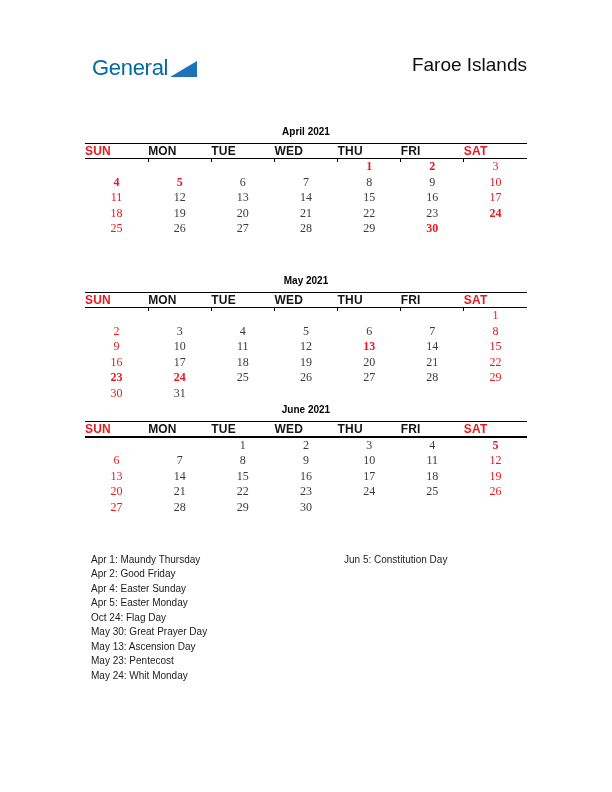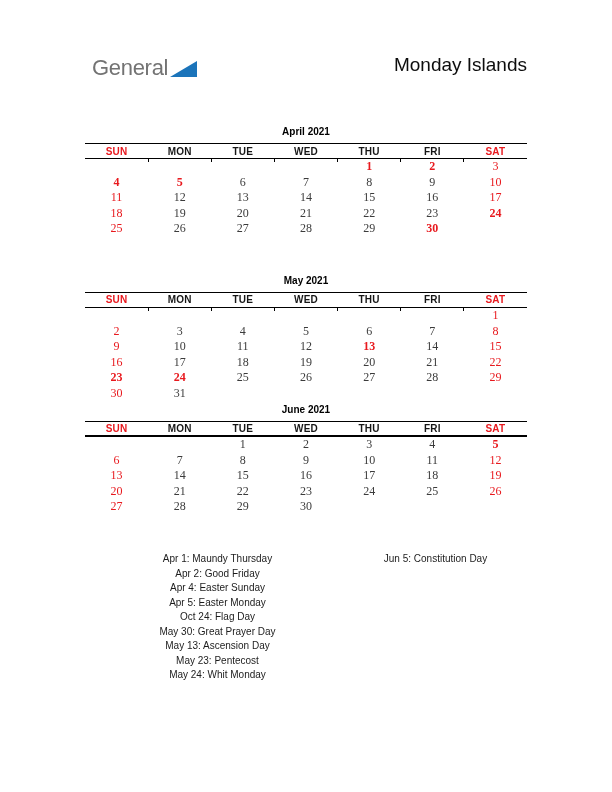--- a/index.html
+++ b/index.html
@@ -15,73 +15,73 @@
     width:612px;height:792px;background:#ffffff;
     font-family:"Liberation Sans",sans-serif;color:var(--ink);
     -webkit-font-smoothing:antialiased;
   }
   .page{position:relative;width:612px;height:792px;overflow:hidden;}
   .content{margin:0 85px;width:442px;}
 
   
   .page-header{position:relative;height:48px;margin-top:55px;}
   .logo{position:absolute;left:7px;top:2px;width:99px;line-height:1;}
-  .logo-line1{display:flex;align-items:flex-end;font-size:22px;color:#737373;letter-spacing:-0.3px;}
+  .logo-line1{display:flex;align-items:flex-end;font-size:22px;color:#0369a1;letter-spacing:-0.3px;}
   .logo-tri{width:0;height:0;border-bottom:16px solid var(--blue-dark);border-left:27px solid transparent;margin:0 0 2px 2px;}
   .logo-line2{font-size:22px;color:var(--blue);text-align:right;margin-top:-6px;letter-spacing:-0.3px;}
   .titles{position:absolute;right:0;top:-2px;text-align:right;}
   .page-title{margin:0;font-size:27px;line-height:28px;font-weight:700;letter-spacing:-0.6px;color:#000;}
   .page-subtitle{margin:0;font-size:19px;line-height:23px;font-weight:400;color:#0d0d0d;}
 
   
   .month{width:100%;}
   .month-apr{margin-top:21px;}
   .month-may{margin-top:36px;}
   .month-jun{}
   .month-title{font-size:10px;line-height:15px;font-weight:700;text-align:center;margin:0 0 4px 0;color:#000;}
   table.cal{width:100%;border-collapse:collapse;table-layout:fixed;border-top:1.2px solid #000;}
   table.cal thead th{
     position:relative;height:15px;padding:0;
-    font-size:10px;font-weight:700;letter-spacing:0.2px;color:#161616;
-    border-bottom:1.2px solid #000;text-align:center;vertical-align:middle;
+    font-size:12px;font-weight:700;letter-spacing:0.2px;color:#161616;
+    border-bottom:1.2px solid #000;text-align:left;vertical-align:middle;
   }
   table.cal thead th:first-child,
   table.cal thead th:last-child{color:var(--red);}
   table.cal:not([data-rule="thick"]) thead th:not(:last-child)::after{
     content:"";position:absolute;right:-0.6px;bottom:-4px;width:1.2px;height:4px;background:#000;
   }
   table.cal[data-rule="thick"] thead th{border-bottom:2.6px solid #000;}
   table.cal tbody td{
     height:15.6px;padding:0;text-align:center;vertical-align:middle;
     font-family:"Liberation Serif",serif;font-size:12px;line-height:15.6px;color:var(--date);
   }
   table.cal tbody td.weekend{color:var(--red);}
   table.cal tbody td.holiday{color:var(--red);font-weight:700;}
 
   
-  .holidays{display:flex;margin-top:37px;padding-left:6px;font-size:10px;line-height:14.5px;color:#1c1c1c;text-align:center;}
+  .holidays{display:flex;margin-top:37px;padding-left:6px;font-size:10px;line-height:14.5px;color:#1c1c1c;}
   .holiday-col-left{width:253px;flex:0 0 253px;}
   .holiday-col-right{flex:1;}
   .holiday-item{white-space:nowrap;}
 </style>
 </head>
 <body>
 
 <div class="page">
   <div class="content">
 
     <div class="page-header">
       <div class="logo">
         <div class="logo-line1">
           <span>General</span>
           <span class="logo-tri"></span>
         </div>
       </div>
       <div class="titles">
-        <h2 class="page-subtitle">Monday Islands</h2>
+        <h2 class="page-subtitle">Faroe Islands</h2>
       </div>
     </div>
 
     <section class="month month-apr">
       <h3 class="month-title">April 2021</h3>
       <table class="cal" data-rule="thin">
         <thead>
           <tr>
             <th>SUN</th>
             <th>MON</th>

